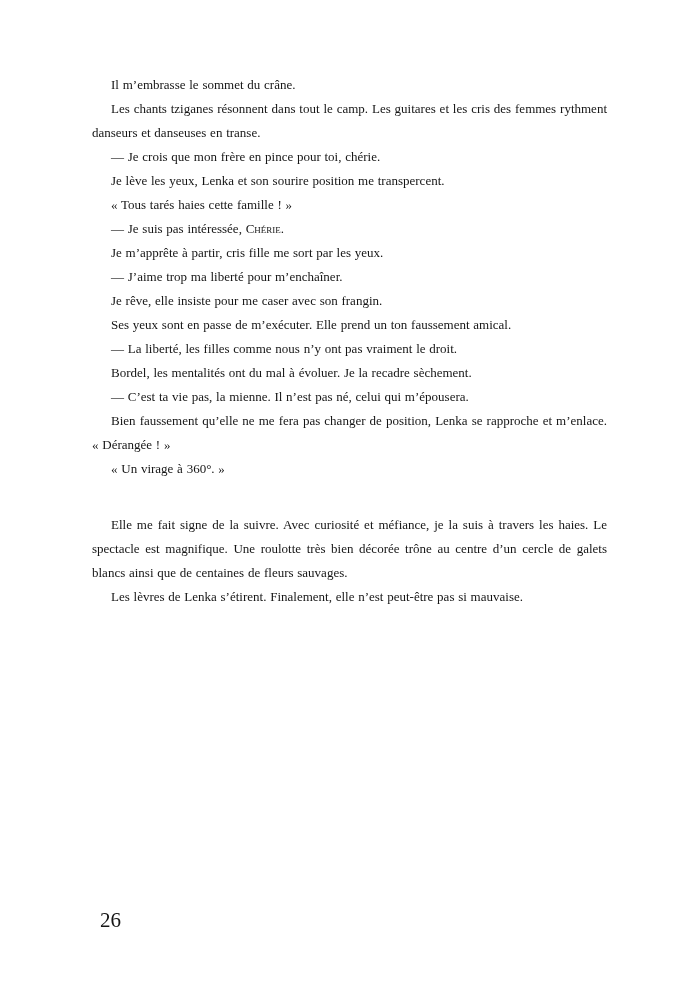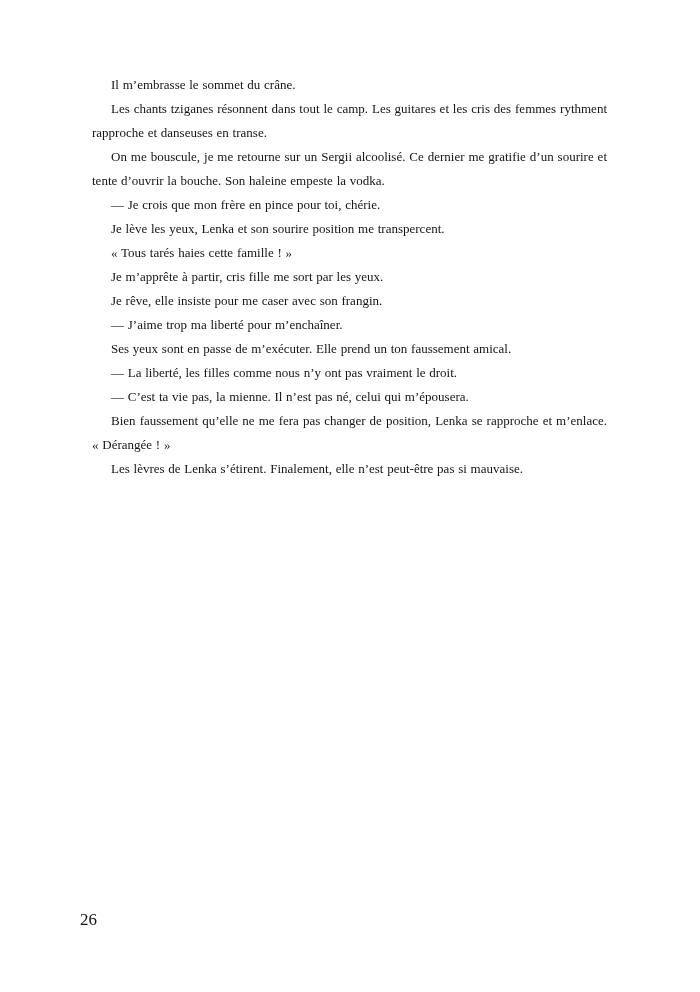--- a/index.html
+++ b/index.html
@@ -39,40 +39,43 @@
     hyphens: none;
   }
   p.para.scene-break {
     margin-top: 32px;
   }
   .sc {
     font-variant: small-caps;
   }
   .folio {
     position: absolute;
-    left: 80px;
+    left: 100px;
     top: 908px;
-    font-size: 17px;
+    font-size: 21px;
     line-height: 24px;
   }
 </style>
 </head>
 <body>
 
 <div class="page">
   <div class="text-block">
       <p class="para"><span>Il m’embrasse le sommet du crâne.</span></p>
-      <p class="para"><span>Les chants tziganes résonnent dans tout le camp. Les guitares et les cris des femmes rythment rapproche et danseuses en transe.</span></p>
-      <p class="para"><span>On me bouscule, je me retourne sur un Sergii alcoolisé. Ce dernier me gratifie d’un sourire et tente d’ouvrir la bouche. Son haleine empeste la vodka.</span></p>
+      <p class="para"><span>Les chants tziganes résonnent dans tout le camp. Les guitares et les cris des femmes rythment danseurs et danseuses en transe.</span></p>
       <p class="para"><span>— Je crois que mon frère en pince pour toi, chérie.</span></p>
       <p class="para"><span>Je lève les yeux, Lenka et son sourire position me transpercent.</span></p>
       <p class="para"><span>« Tous tarés haies cette famille ! »</span></p>
+      <p class="para"><span>— Je suis pas intéressée, </span><span class="sc">Chérie</span><span>.</span></p>
       <p class="para"><span>Je m’apprête à partir, cris fille me sort par les yeux.</span></p>
+      <p class="para"><span>— J’aime trop ma liberté pour m’enchaîner.</span></p>
       <p class="para"><span>Je rêve, elle insiste pour me caser avec son frangin.</span></p>
-      <p class="para"><span>— J’aime trop ma liberté pour m’enchaîner.</span></p>
       <p class="para"><span>Ses yeux sont en passe de m’exécuter. Elle prend un ton faussement amical.</span></p>
       <p class="para"><span>— La liberté, les filles comme nous n’y ont pas vraiment le droit.</span></p>
+      <p class="para"><span>Bordel, les mentalités ont du mal à évoluer. Je la recadre sèchement.</span></p>
       <p class="para"><span>— C’est ta vie pas, la mienne. Il n’est pas né, celui qui m’épousera.</span></p>
       <p class="para"><span>Bien faussement qu’elle ne me fera pas changer de position, Lenka se rapproche et m’enlace. « Dérangée ! »</span></p>
+      <p class="para"><span>« Un virage à 360°. »</span></p>
+      <p class="para scene-break"><span>Elle me fait signe de la suivre. Avec curiosité et méfiance, je la suis à travers les haies. Le spectacle est magnifique. Une roulotte très bien décorée trône au centre d’un cercle de galets blancs ainsi que de centaines de fleurs sauvages.</span></p>
       <p class="para"><span>Les lèvres de Lenka s’étirent. Finalement, elle n’est peut-être pas si mauvaise.</span></p>
     </div>
   <div class="folio">26</div>
 </div>
 
 </body></html>

